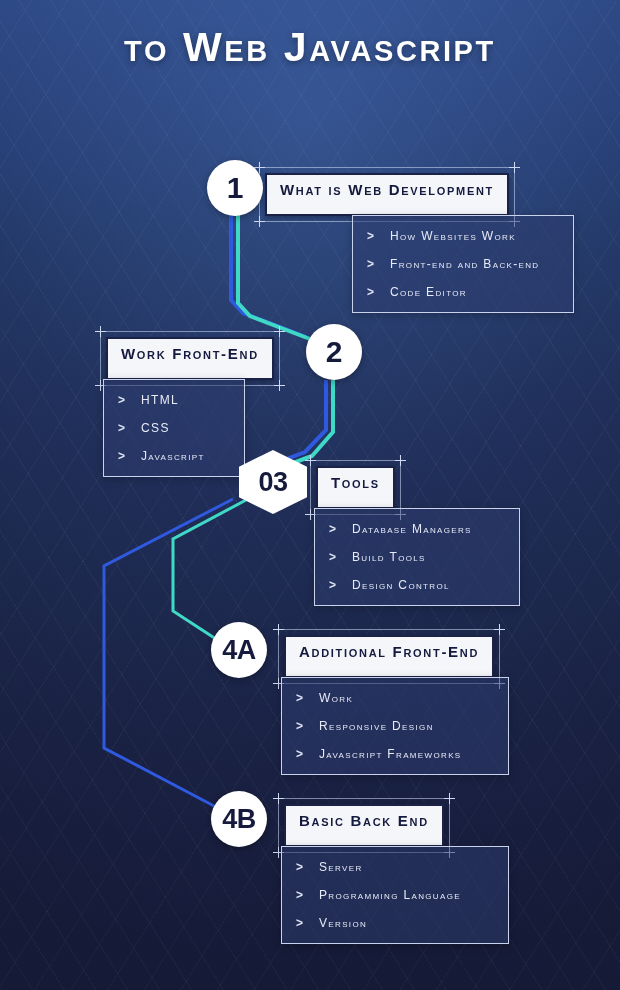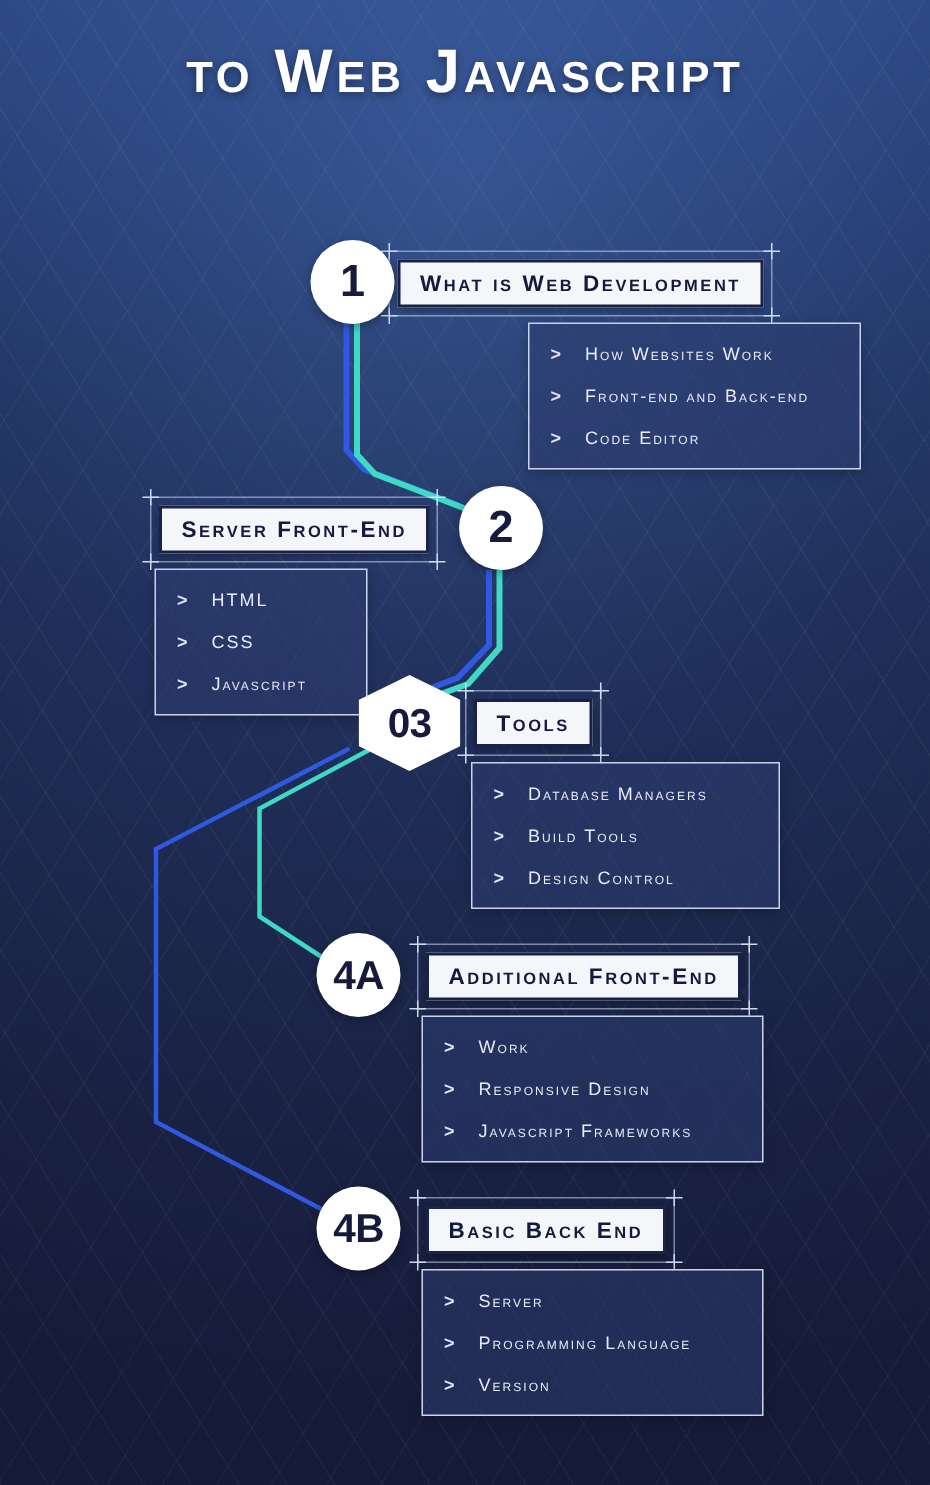--- a/index.html
+++ b/index.html
@@ -60,21 +60,21 @@
   .badge .num{font-size:30px;letter-spacing:0px;line-height:1;}
   .badge .num.two-ch{font-size:27px;letter-spacing:-.5px;}
 
   
   .titlewrap{position:absolute;}
   .titlebar{
     position:relative;background:#f5f6fa;
     border:2px solid #1b2248;
     outline:1px solid rgba(210,220,245,.55);
     outline-offset:5px;
-    padding:6px 13px 5px 13px;
+    padding:6px 13px 16px 13px;
     color:#141a3e;font-weight:bold;
     font-size:15px;letter-spacing:1.7px;
     font-variant:small-caps;
     white-space:nowrap;
     box-shadow:0 2px 5px rgba(0,0,0,.3);
   }
   .cross{position:absolute;width:11px;height:11px;pointer-events:none;}
   .cross:before,.cross:after{content:"";position:absolute;background:#cfd9f2;}
   .cross:before{left:5px;top:0;width:1px;height:11px;}
   .cross:after{top:5px;left:0;height:1px;width:11px;}
@@ -153,21 +153,21 @@
         <span>Code Editor</span>
       </div>
     </div>
   </div>
 
   <div class="step">
     <div class="badge circle" style="left:306px;top:324px;">
       <span class="num">2</span>
     </div>
     <div class="titlewrap" style="left:106px;top:337px;">
-      <div class="titlebar">Server Front-End</div>
+      <div class="titlebar">Work Front-End</div>
       <span class="cross tl"></span>
       <span class="cross tr"></span>
       <span class="cross bl"></span>
       <span class="cross br"></span>
     </div>
     <div class="listbox" style="left:103px;top:379px;width:110px;">
       <div class="li">
         <span class="chev">&gt;</span>
         <span>HTML</span>
       </div>

